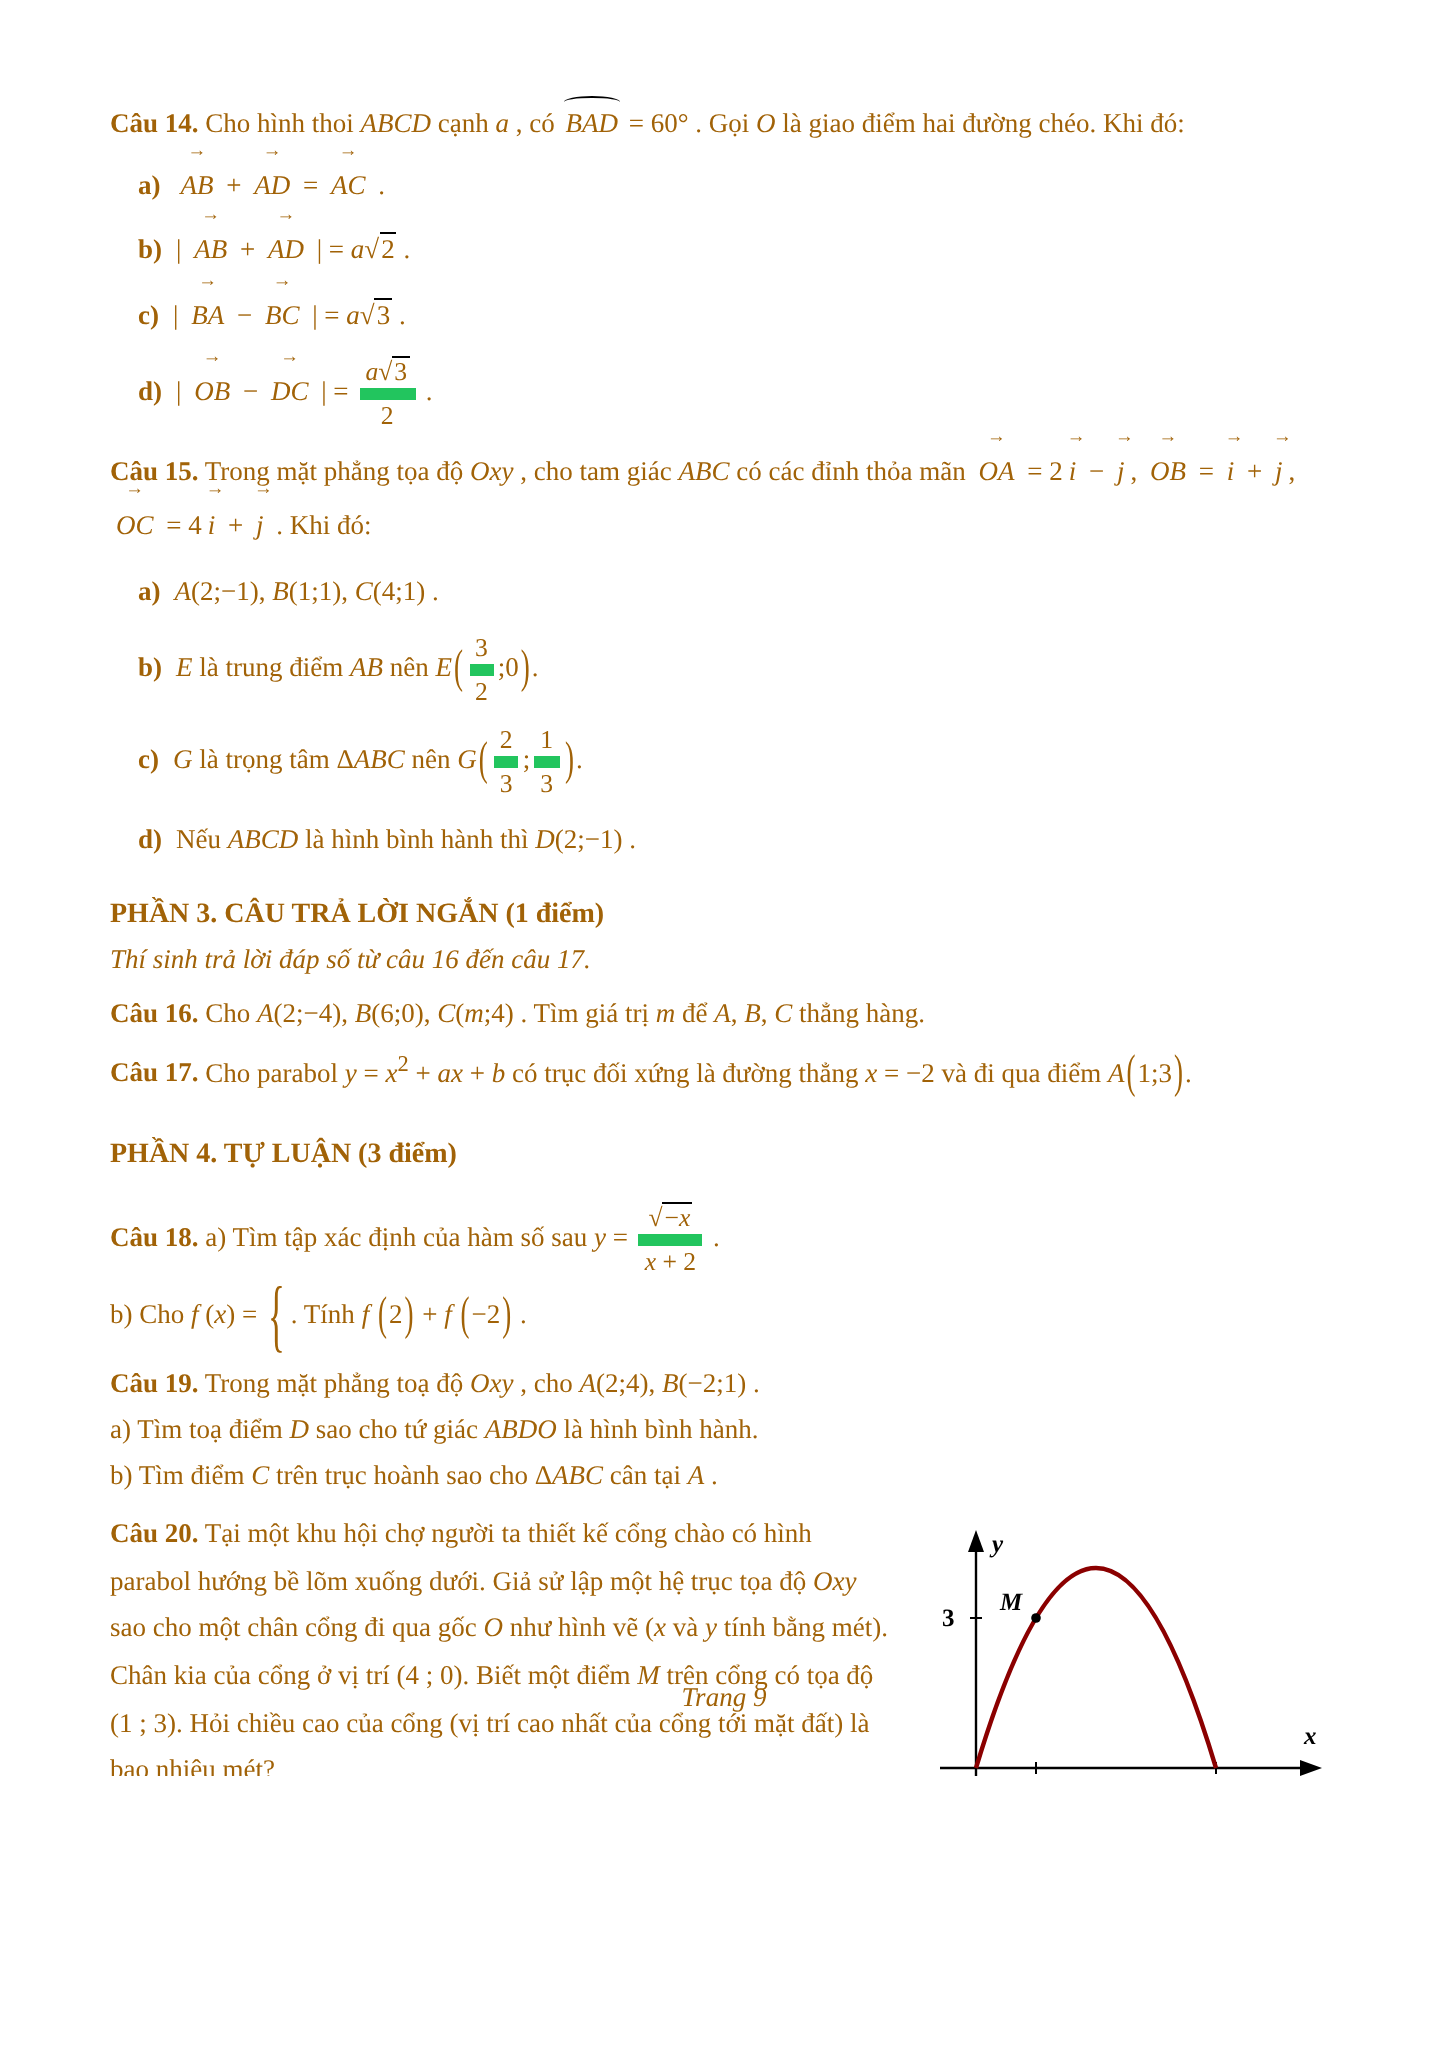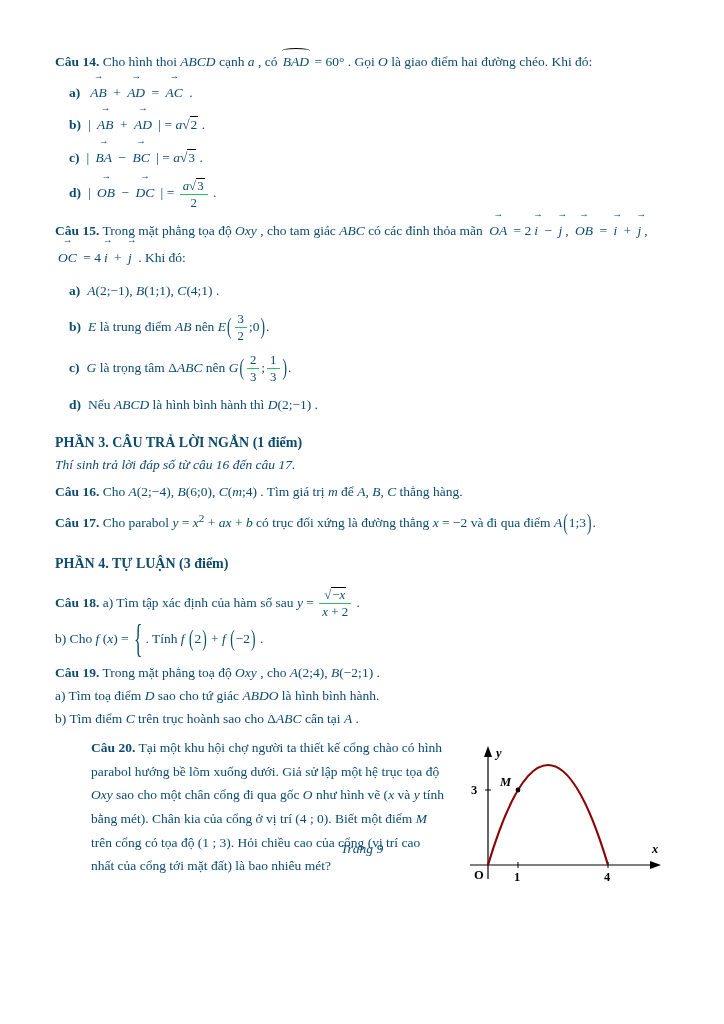--- a/index.html
+++ b/index.html
@@ -1,18 +1,18 @@
 <!DOCTYPE html>
 <html><head>
 <meta charset="utf-8">
 <style>
   *{margin:0;padding:0;box-sizing:border-box;}
   html,body{background:#fff;}
   .page{
-    width:724px;height:888px;background:#fff;color:#0c4a6e;
+    width:724px;height:888px;background:#fff;color:#a16207;
     padding:46px 50px 0 55px;position:relative;overflow:hidden;
     font-family:"Liberation Serif",serif;font-size:13.5px;line-height:1.55;
   }
   p.line{margin:2px 0;}
   .qlabel{font-weight:bold;}
   .opts{padding-left:14px;margin:2px 0 6px 0;}
   .opt{margin:8px 0;line-height:1.8;}
   .optlabel{font-weight:bold;margin-right:7px;}
   .section-title{font-weight:bold;font-size:14px;margin:14px 0 2px 0;}
   .note{font-style:italic;margin:1px 0;}
@@ -23,32 +23,32 @@
   
   .vec{position:relative;display:inline-block;font-style:italic;margin:0 2px;padding:0 1px;}
   .vec::after{content:"\2192";position:absolute;left:0;right:0;top:-0.95em;font-size:0.7em;
     font-style:normal;text-align:center;line-height:1;}
   .hat{position:relative;display:inline-block;font-style:italic;padding:0 2px;}
   .hat::after{content:"";position:absolute;left:1px;right:1px;top:-4px;height:5px;
     border-top:1.4px solid #000;border-top-left-radius:100% 100%;border-top-right-radius:100% 100%;}
   .sqrt{white-space:nowrap;}
   .rad{border-top:1px solid #000;padding:0 1px;}
   .frac{display:inline-block;vertical-align:middle;text-align:center;line-height:1.25;font-size:0.95em;margin:0 2px;}
-  .frac .num{display:block;border-bottom:1px solid #22c55e;padding:0 3px;}
+  .frac .num{display:block;border-bottom:6px solid #22c55e;padding:0 3px;}
   .frac .den{display:block;padding:0 3px;}
   .bp{display:inline-block;transform:scaleY(1.75);margin:0 1px;}
   .brace{display:inline-block;transform:scaleY(2.3);vertical-align:middle;font-size:1.3em;margin:0 3px 0 2px;font-weight:400;}
   .cases{display:inline-flex;flex-direction:column;vertical-align:middle;gap:2px;text-align:left;}
   .crow{display:flex;}
   .cexpr{min-width:100px;}
   .khi{font-family:"DejaVu Sans",sans-serif;font-size:0.85em;}
 
   
   .q20-wrap{display:flex;gap:10px;margin-top:6px;}
-  .q20-text{flex:1;line-height:1.75;margin-left:36px;}
+  .q20-text{flex:1;line-height:1.75;}
   .q20-fig{width:218px;flex:none;padding-top:4px;}
   .fig text{font-family:"Liberation Serif",serif;font-size:12.5px;font-weight:bold;}
   .fig .it{font-style:italic;}
   .fig .axis{stroke:#000;stroke-width:1.2;fill:none;}
   .fig .tick{stroke:#000;stroke-width:1;}
   .curve{fill:none;stroke-width:2.2;}
 
   .het{clear:both;width:420px;font-weight:bold;margin-top:10px;letter-spacing:1px;}
   .footer{position:absolute;bottom:28px;left:0;right:0;text-align:center;font-style:italic;}
 </style>

